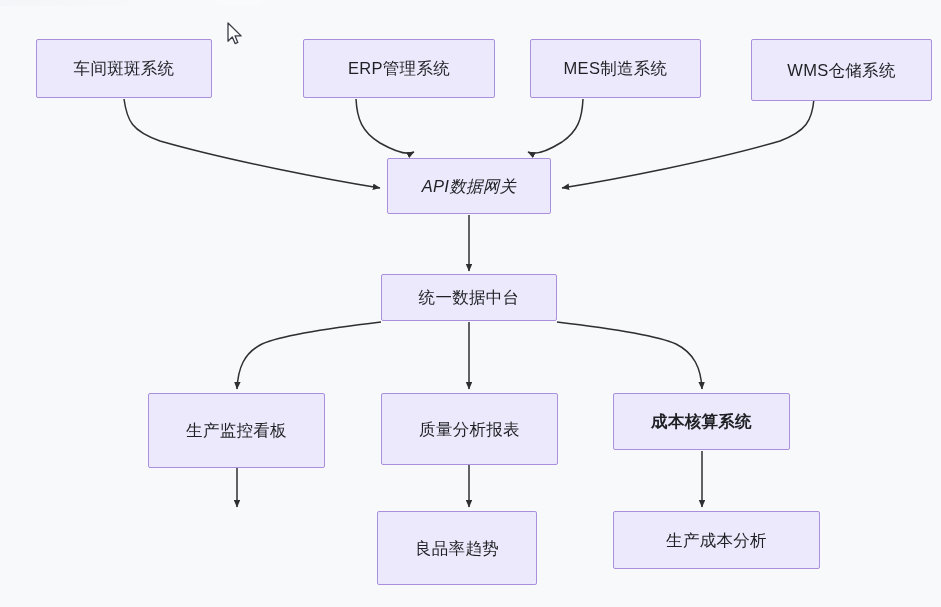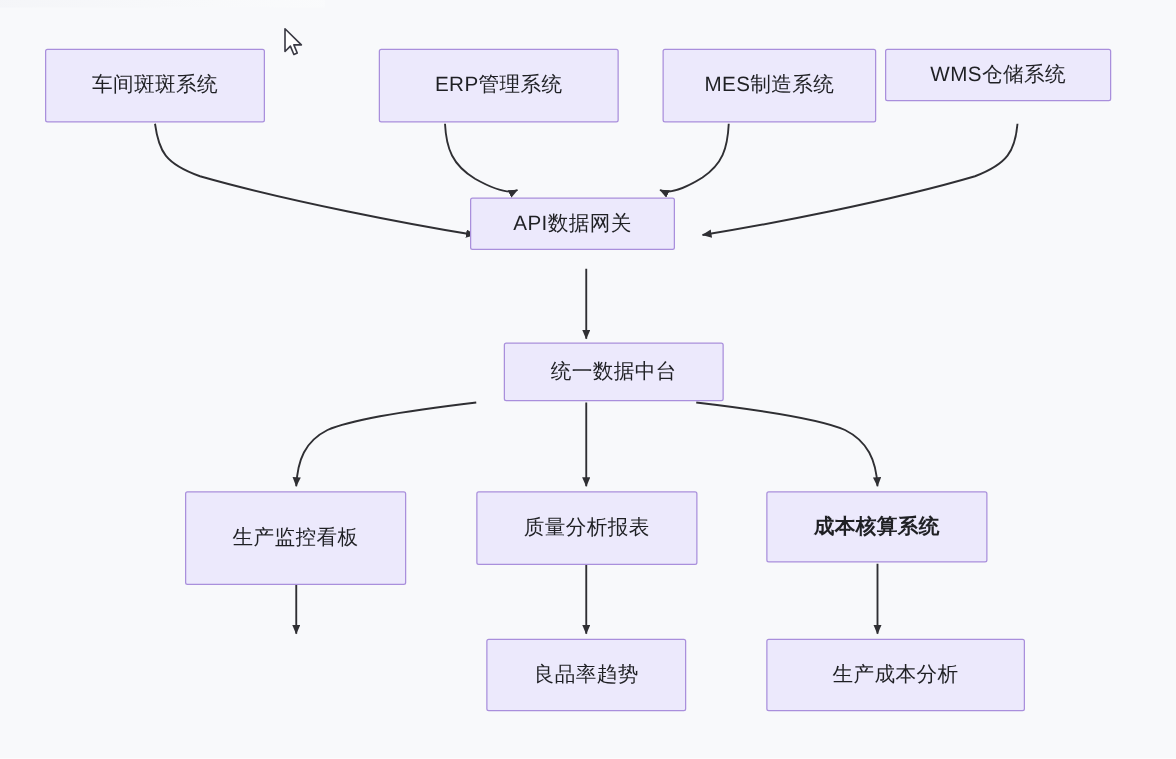--- a/index.html
+++ b/index.html
@@ -103,46 +103,46 @@
   </div>
 
   <div class="node" style="left:270px; top:39px; width:192px; height:59px;margin-left:33px;">
     <span class="node-label">ERP管理系统</span>
   </div>
 
   <div class="node" style="left:497px; top:39px; width:171px; height:59px;margin-left:33px;">
     <span class="node-label">MES制造系统</span>
   </div>
 
-  <div class="node" style="left:708px; top:39px; width:181px; height:42px;">
+  <div class="node" style="left:751px; top:39px; width:181px; height:62px;">
     <span class="node-label">WMS仓储系统</span>
   </div>
 
-  <div class="node" style="left:376px; top:158px; width:164px; height:42px;">
+  <div class="node" style="left:387px; top:158px; width:164px; height:56px;font-style:italic;">
     <span class="node-label">API数据网关</span>
   </div>
 
-  <div class="node" style="left:403px; top:274px; width:176px; height:47px;">
+  <div class="node" style="left:381px; top:274px; width:176px; height:47px;">
     <span class="node-label">统一数据中台</span>
   </div>
 
   <div class="node" style="left:148px; top:393px; width:177px; height:75px;">
     <span class="node-label">生产监控看板</span>
   </div>
 
-  <div class="node" style="left:381px; top:393px; width:177px; height:59px;">
+  <div class="node" style="left:381px; top:393px; width:177px; height:72px;">
     <span class="node-label">质量分析报表</span>
   </div>
 
   <div class="node" style="left:613px; top:393px; width:177px; height:57px;font-weight:bold;">
     <span class="node-label">成本核算系统</span>
   </div>
 
 
-  <div class="node" style="left:389px; top:511px; width:160px; height:58px;">
+  <div class="node" style="left:377px; top:511px; width:160px; height:74px;">
     <span class="node-label">良品率趋势</span>
   </div>
 
   <div class="node" style="left:613px; top:511px; width:207px; height:58px;">
     <span class="node-label">生产成本分析</span>
   </div>
 
   <svg id="cursor" width="20" height="26" viewBox="0 0 20 26" xmlns="http://www.w3.org/2000/svg" style="left: 226px; top: 22px;">
     <path d="M2,1 L2,19.2 L6.3,14.9 L9.1,21.6 L11.8,20.4 L9.1,13.9 L15.1,13.9 Z" fill="#ffffff" stroke="#3a3a44" stroke-width="1.3" stroke-linejoin="round"></path>
   </svg>

